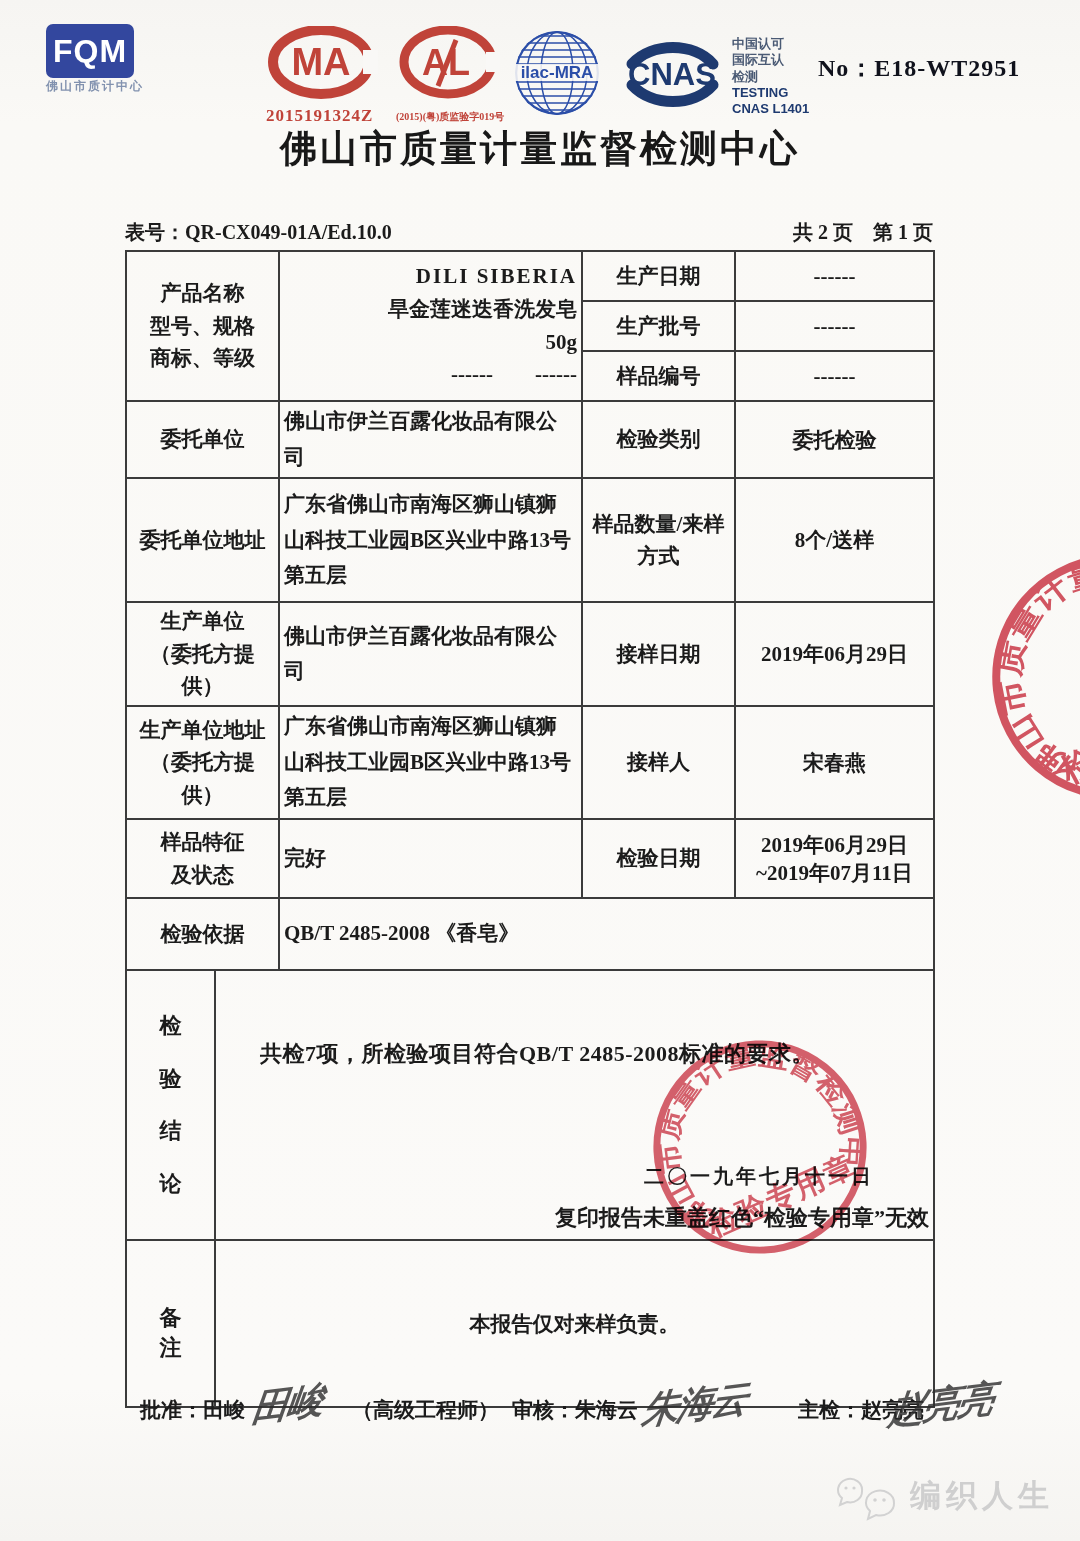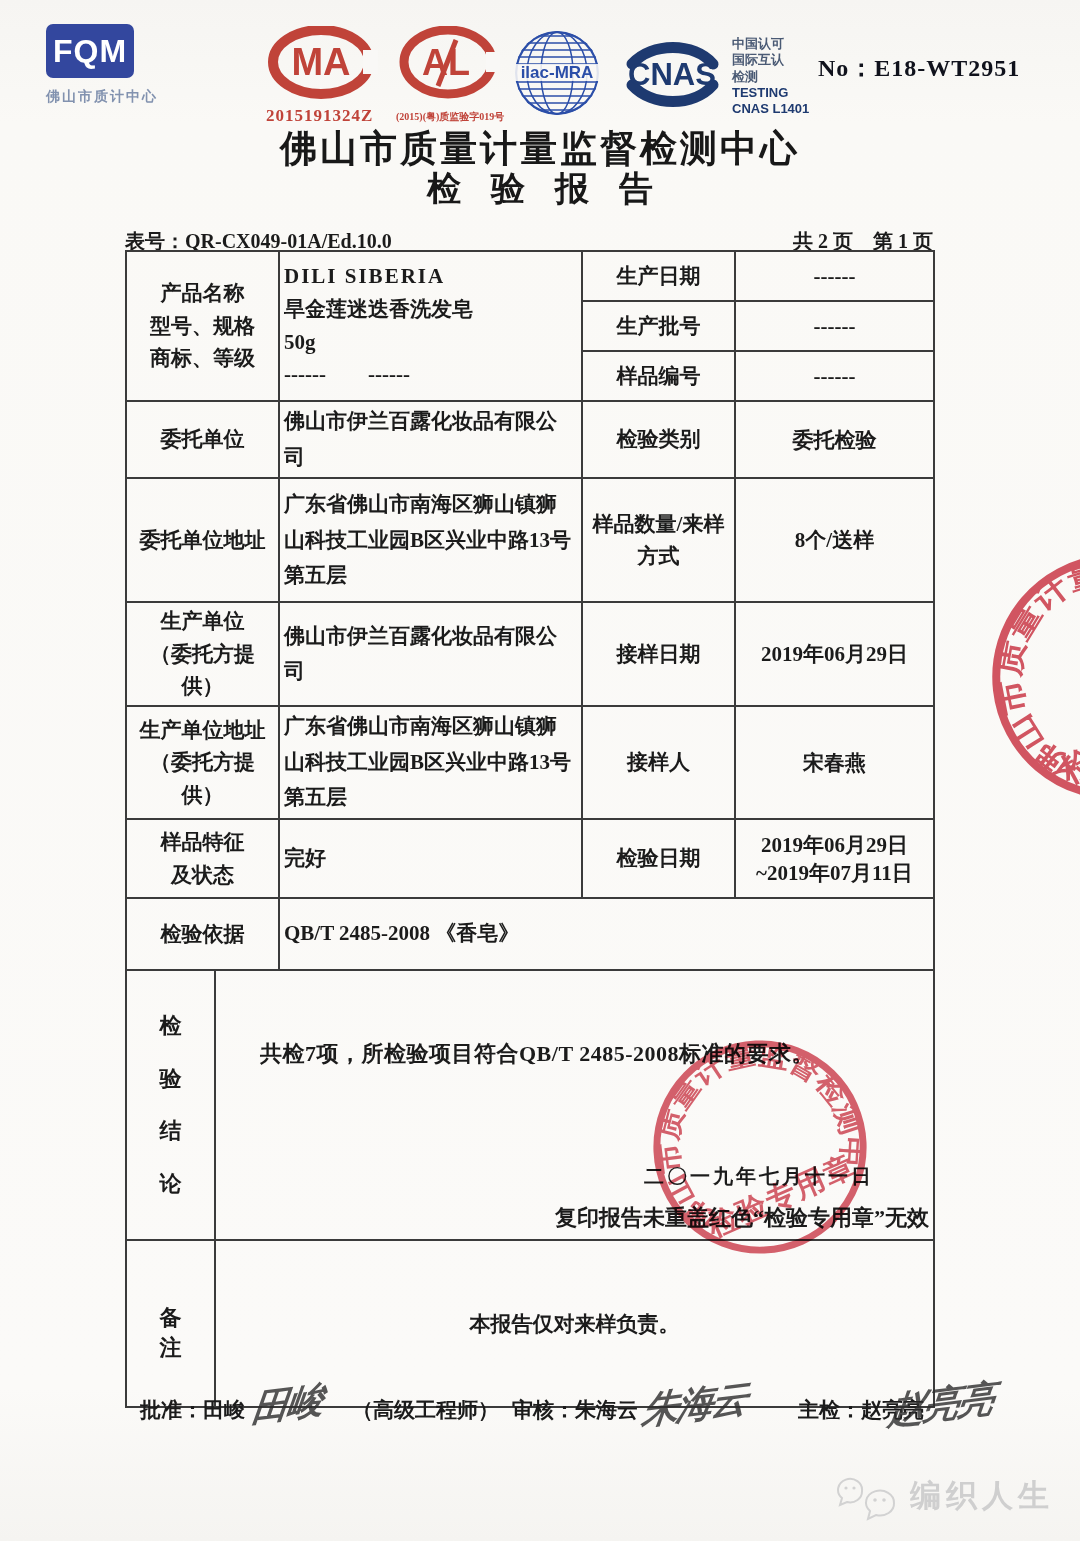--- a/index.html
+++ b/index.html
@@ -9,55 +9,55 @@
     overflow:hidden;
     font-family:"Liberation Serif","DejaVu Serif",serif;
     color:#1b1b1b;
   }
   
   .abs{position:absolute;}
   .fqm-badge{width:88px;height:54px;background:#33479e;border-radius:7px;
     display:flex;align-items:center;justify-content:center;
     color:#fff;font-family:"Liberation Sans","DejaVu Sans",sans-serif;
     font-weight:bold;font-size:32px;letter-spacing:1px;}
-  .fqm-caption{margin-top:10px;text-align:center;font-size:14px;font-weight:bold;
+  .fqm-caption{text-align:center;font-size:12px;font-weight:bold;
     color:#8292af;letter-spacing:2px;font-family:"Liberation Sans",sans-serif;}
   .logo-num{font-weight:bold;color:#c04339;}
   .cma-num{font-size:17px;letter-spacing:1px;margin-top:2px;}
   .cal-num{font-size:10px;margin-top:6px;}
   .cnas-caption{font-family:"Liberation Sans","DejaVu Sans",sans-serif;line-height:1.25;}
   .cnas-caption .cn{font-size:13px;color:#4a5a74;font-weight:bold;}
   .cnas-caption .en{font-size:13px;color:#1e3a70;font-weight:bold;}
   .report-no{font-size:24px;font-weight:bold;color:#10121c;letter-spacing:1px;}
   .doc-title{position:absolute;top:124px;left:0;width:100%;text-align:center;
     font-size:37px;font-weight:bold;letter-spacing:3px;color:#181818;}
   .doc-subtitle{position:absolute;top:166px;left:0;width:100%;text-align:center;
     font-size:34px;font-weight:bold;letter-spacing:30px;padding-left:30px;
     box-sizing:border-box;color:#181818;}
-  .meta-row{position:absolute;top:228px;left:125px;width:808px;
+  .meta-row{position:absolute;top:219px;left:125px;width:808px;
     display:flex;justify-content:space-between;font-size:20px;font-weight:bold;}
   
   table.main{position:absolute;top:250px;left:125px;width:808px;
     border-collapse:collapse;table-layout:fixed;}
   table.main td{border:2px solid #3b3b3b;font-size:21px;font-weight:bold;
     color:#1b1b1b;padding:2px 4px;vertical-align:middle;}
   td.lab{text-align:center;line-height:1.55;}
   td.val{text-align:left;padding-left:12px;line-height:1.7;}
   td.cen{text-align:center;}
   tr.h48 td{height:44px;}
   tr.h75 td{height:71px;}
   tr.h122 td{height:118px;}
   tr.h76 td{height:72px;}
   tr.h110 td{height:106px;}
   tr.h77 td{height:73px;}
   tr.h70 td{height:66px;}
   tr.h268 td{height:264px;}
   tr.h165 td{height:161px;}
   .prod-cell{display:flex;flex-direction:column;justify-content:space-evenly;
-    align-items:flex-start;height:136px;line-height:1.3;}
+    align-items:flex-end;height:136px;line-height:1.3;}
   .prod-cell .en{letter-spacing:2px;}
   .vert-cell{display:flex;flex-direction:column;justify-content:space-between;
     align-items:center;box-sizing:border-box;height:100%;font-size:22px;}
   .vc-conc{padding:26px 0;height:240px;}
   .vc-rem{padding:34px 0;height:110px;margin:auto;}
   .conc-cell{position:relative;height:100%;}
   .conc-text{position:absolute;top:68px;left:44px;font-size:22px;letter-spacing:.5px;}
   .conc-date{position:absolute;top:192px;left:428px;font-size:20px;letter-spacing:3px;}
   .conc-note{position:absolute;top:232px;right:4px;font-size:22px;}
   .rem-cell{padding-top:56px;text-align:center;font-size:22px;vertical-align:top;}
@@ -144,21 +144,20 @@
     <div class="cn">中国认可</div>
     <div class="cn">国际互认</div>
     <div class="cn">检测</div>
     <div class="en">TESTING</div>
     <div class="en">CNAS L1401</div>
   </div>
 
   <div class="abs report-no" style="top:52px;left:818px;">No：E18-WT2951</div>
 
   <div class="doc-title">佛山市质量计量监督检测中心</div>
-  <div class="doc-subtitle">检验报告</div>
 
   <div class="meta-row">
     <span>表号：QR-CX049-01A/Ed.10.0</span>
     <span>共 2 页　第 1 页</span>
   </div>
 
   <table class="main">
     <colgroup>
       <col style="width:89px">
         <col style="width:64px">

